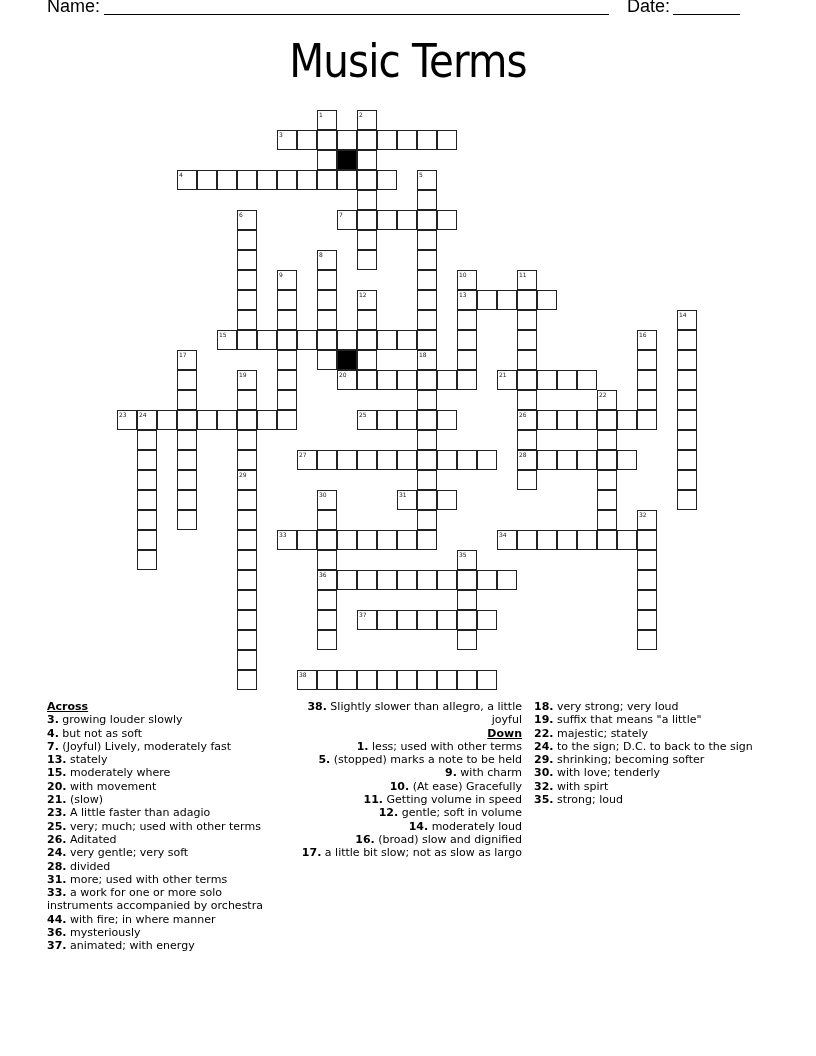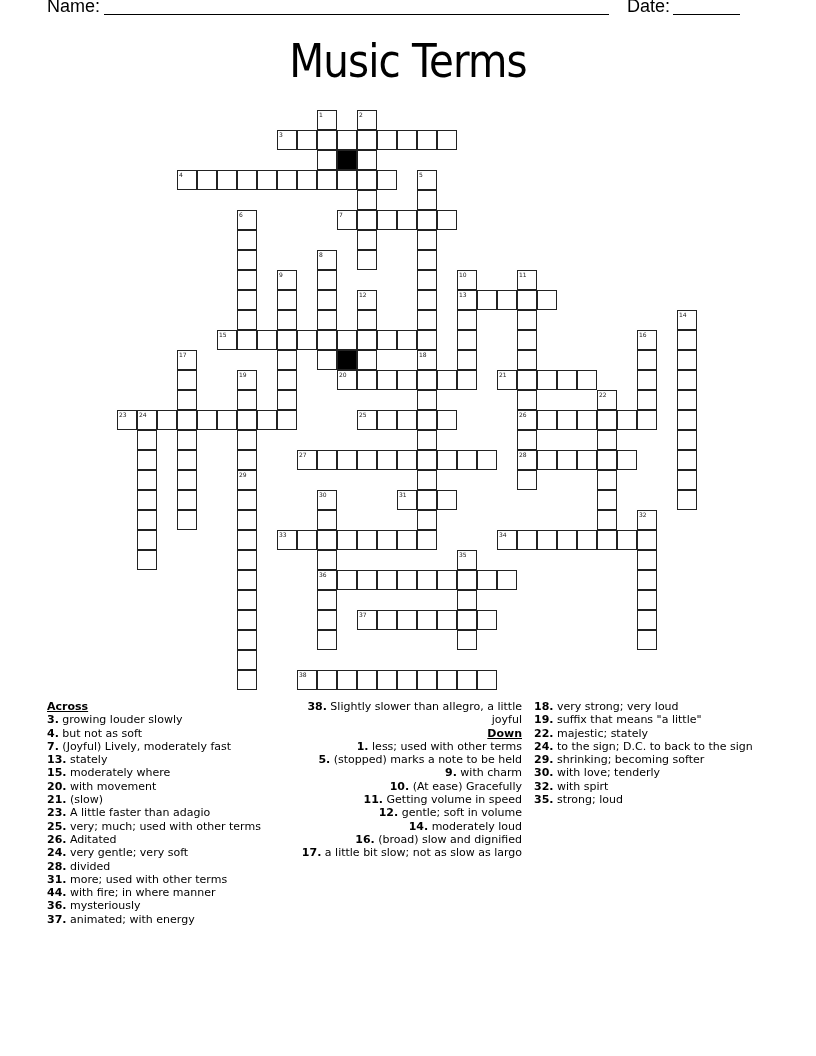--- a/index.html
+++ b/index.html
@@ -374,20 +374,21 @@
       <div class="clue"><b>13.</b><span> stately</span></div>
       <div class="clue"><b>15.</b><span> moderately where</span></div>
       <div class="clue"><b>20.</b><span> with movement</span></div>
       <div class="clue"><b>21.</b><span> (slow)</span></div>
       <div class="clue"><b>23.</b><span> A little faster than adagio</span></div>
       <div class="clue"><b>25.</b><span> very; much; used with other terms</span></div>
       <div class="clue"><b>26.</b><span> Aditated</span></div>
       <div class="clue"><b>24.</b><span> very gentle; very soft</span></div>
       <div class="clue"><b>28.</b><span> divided</span></div>
       <div class="clue"><b>31.</b><span> more; used with other terms</span></div>
+      <div class="clue"><b>33.</b><span> a work for one or more solo instruments accompanied by orchestra</span></div>
       <div class="clue"><b>44.</b><span> with fire; in where manner</span></div>
       <div class="clue"><b>36.</b><span> mysteriously</span></div>
       <div class="clue"><b>37.</b><span> animated; with energy</span></div>
     </div>
 </div>
 
 <div class="clues col2">
   <div id="across-list-b">
       <div class="clue"><b>38.</b><span> Slightly slower than allegro, a little joyful</span></div>
     </div>

